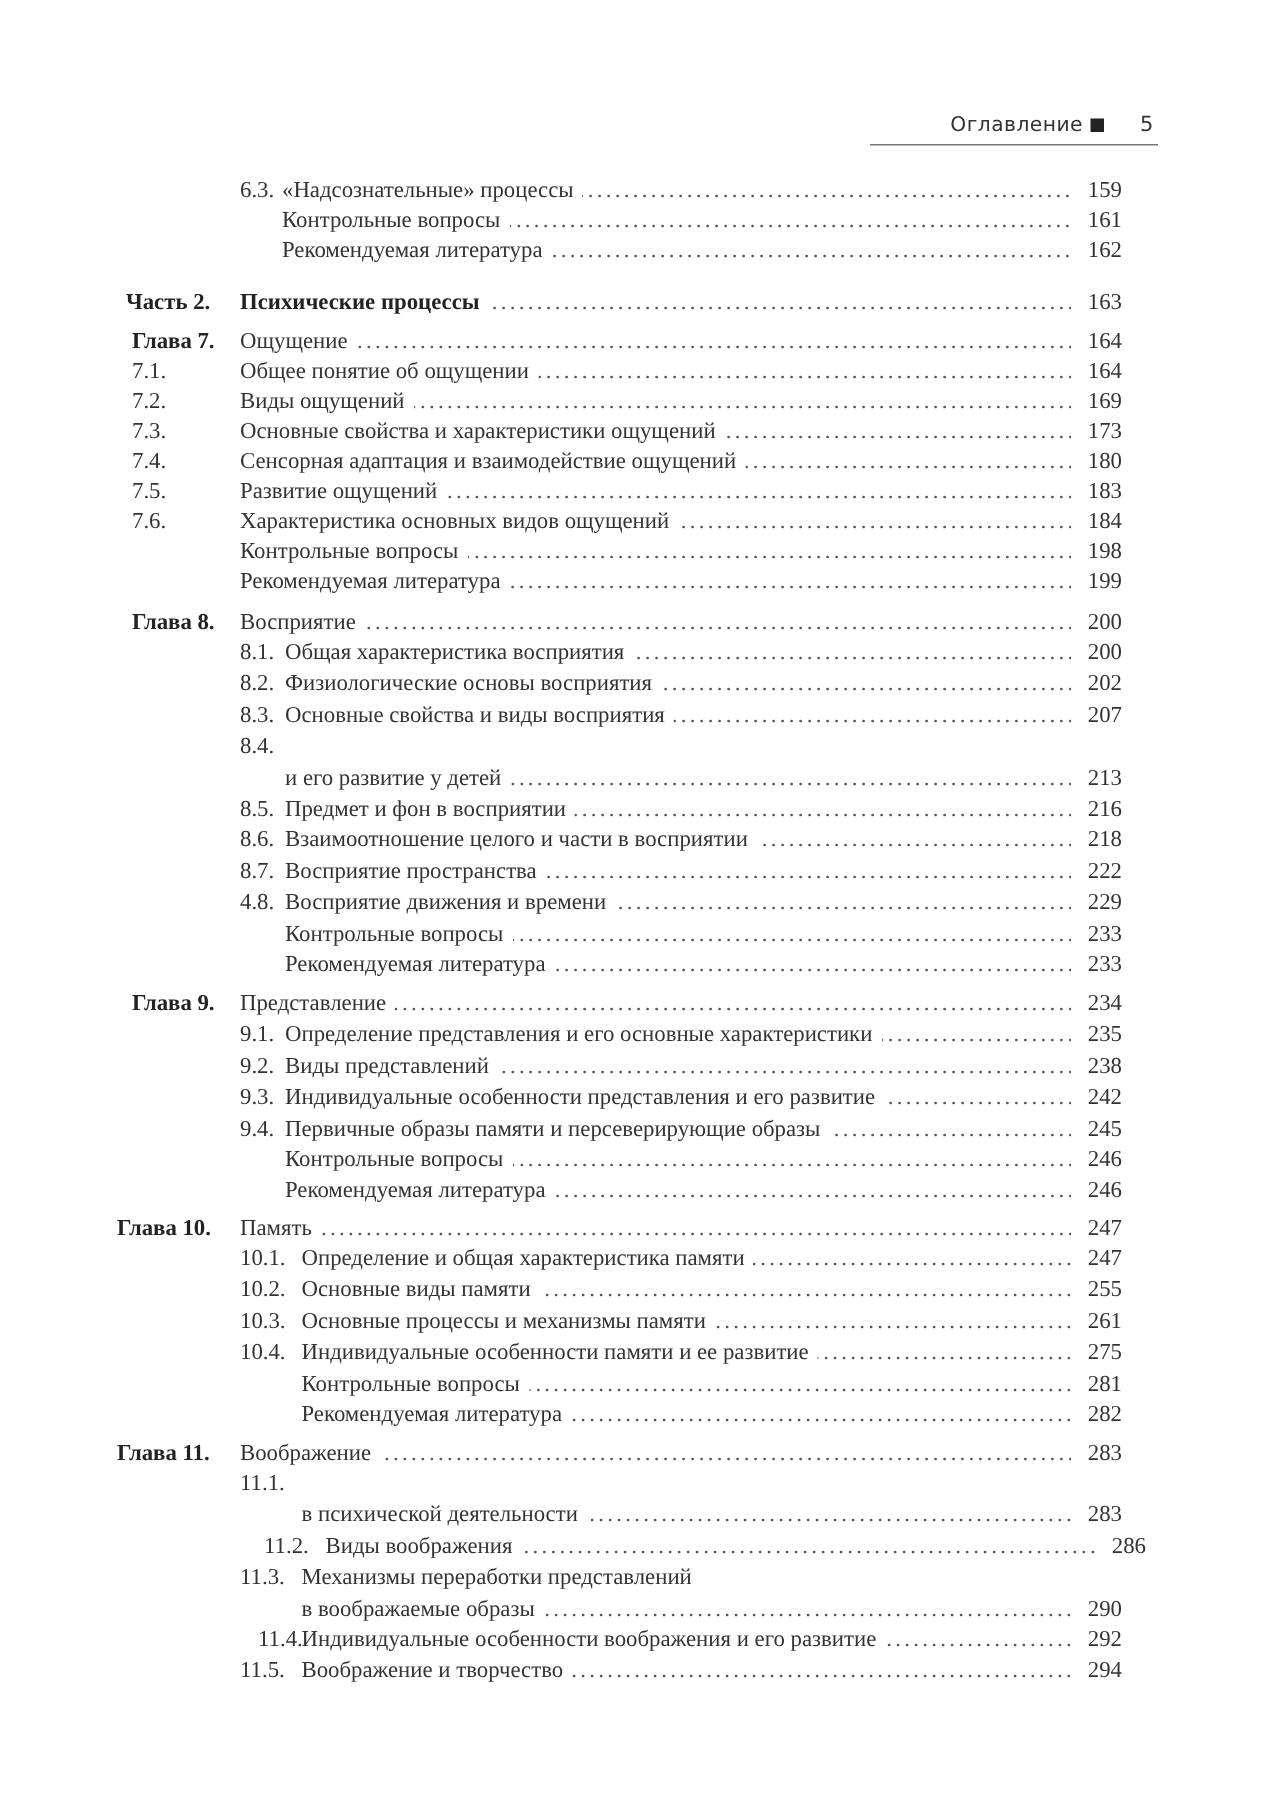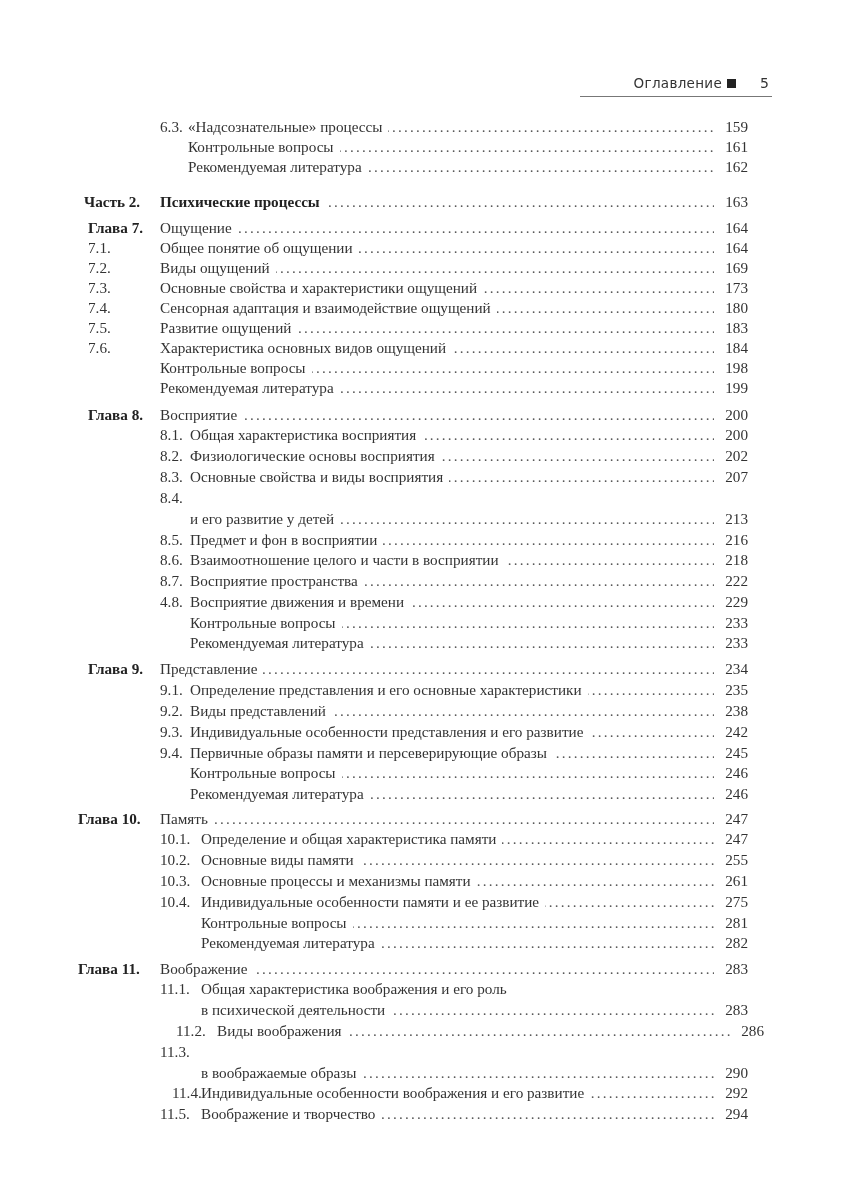--- a/index.html
+++ b/index.html
@@ -343,39 +343,39 @@
   <div class="row" style="top:959px;left:78px;width:670px;">
     <span class="label" style="left:0">Глава 11.</span>
     <div class="fill" style="left:82px;right:34px;">
         <span class="dots">....................................................................................................................</span>
         <span class="text"><span class="t">Воображение</span></span>
       </div>
     <span class="page">283</span>
   </div>
   <div class="row" style="top:979px;left:160px;width:588px;">
     <span class="num" style="left:0">11.1.</span>
-    <span class="num" style="left:41px">Общая характеристика воображения и его роль</span>
   </div>
   <div class="row" style="top:1000px;left:201px;width:547px;">
     <div class="fill" style="left:0;right:34px;">
         <span class="dots">....................................................................................................................</span>
         <span class="text"><span class="t">в психической деятельности</span></span>
       </div>
     <span class="page">283</span>
   </div>
   <div class="row" style="top:1021px;left:160px;width:588px;margin-left:16px;">
     <span class="num" style="left:0">11.2.</span>
     <div class="fill" style="left:41px;right:34px;">
         <span class="dots">....................................................................................................................</span>
         <span class="text"><span class="t">Виды воображения</span></span>
       </div>
     <span class="page">286</span>
   </div>
   <div class="row" style="top:1042px;left:160px;width:588px;">
     <span class="num" style="left:0">11.3.</span>
+    <span class="num" style="left:41px">Механизмы переработки представлений</span>
   </div>
   <div class="row" style="top:1063px;left:201px;width:547px;">
     <div class="fill" style="left:0;right:34px;">
         <span class="dots">....................................................................................................................</span>
         <span class="text"><span class="t">в воображаемые образы</span></span>
       </div>
     <span class="page">290</span>
   </div>
   <div class="row" style="top:1083px;left:160px;width:588px;">
     <span class="num" style="left:12px">11.4.</span>

